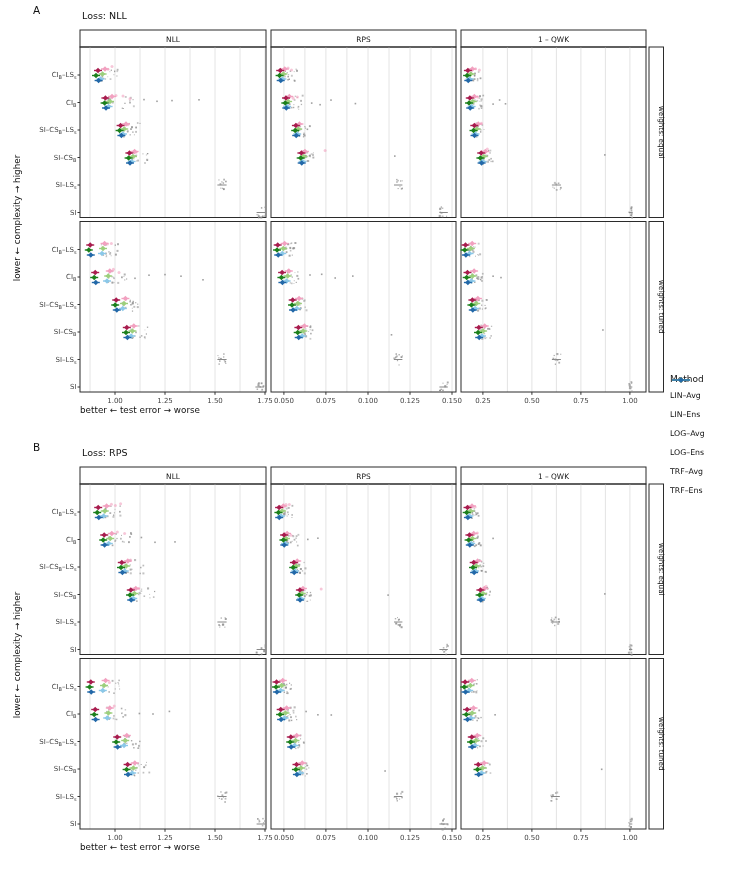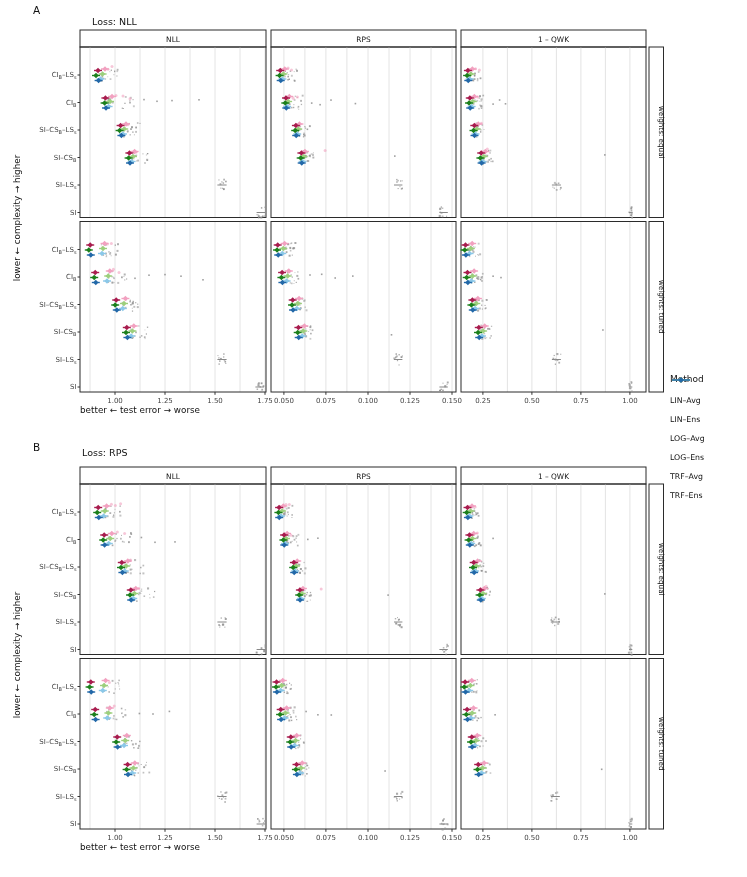--- a/index.html
+++ b/index.html
@@ -7,21 +7,21 @@
           font-family:"DejaVu Sans",sans-serif;overflow:hidden;}
   .figure svg{position:absolute;left:0;top:0;}
   .abs{position:absolute;color:#000;}
   .panel-label{font-size:10.5px;color:#111;}
   .panel-title{font-size:9.5px;color:#111;}
   .axis-title-x{font-size:8.8px;color:#111;width:566px;left:80px;}
   .axis-title-y{font-size:8.8px;color:#111;text-align:center;width:360px;
                 transform:rotate(-90deg);}
   .legend{position:absolute;left:670px;top:374px;width:76px;}
   .legend-title{font-size:9px;color:#111;margin-bottom:7px;}
-  .legend-entry{display:flex;align-items:center;height:19px;gap:4px;}
+  .legend-entry{display:flex;align-items:flex-start;height:19px;gap:4px;}
   .legend-label{font-size:7.8px;color:#111;}
 </style>
 </head>
 <body>
 
 <div class="figure">
   <svg id="chart" width="747" height="877">
       <g>
         <rect x="80" y="30" width="186" height="17" fill="#fff" stroke="#2B2B2B" stroke-width="1"></rect>
         <text x="173" y="42" font-size="7.4" fill="#111" text-anchor="middle" font-family="DejaVu Sans, sans-serif"><tspan>NLL</tspan></text>
@@ -1938,21 +1938,21 @@
         <line x1="77.5" y1="769" x2="80" y2="769" stroke="#333" stroke-width="1"></line>
         <text x="76.5" y="771.4" font-size="7" fill="#444" text-anchor="end" font-family="DejaVu Sans, sans-serif"><tspan>SI–CS</tspan><tspan font-size="5.0" dy="1.8">B</tspan></text>
         <line x1="77.5" y1="796.5" x2="80" y2="796.5" stroke="#333" stroke-width="1"></line>
         <text x="76.5" y="798.9" font-size="7" fill="#444" text-anchor="end" font-family="DejaVu Sans, sans-serif"><tspan>SI–LS</tspan><tspan font-size="5.0" dy="1.8">s</tspan></text>
         <line x1="77.5" y1="824" x2="80" y2="824" stroke="#333" stroke-width="1"></line>
         <text x="76.5" y="826.4" font-size="7" fill="#444" text-anchor="end" font-family="DejaVu Sans, sans-serif"><tspan>SI</tspan></text>
       </g>
     </svg>
 
   <div class="abs panel-label" style="left:33px;top:4px;">A</div>
-  <div class="abs panel-title" style="left:82px;top:16px;margin-left:10px;">Loss: NLL</div>
+  <div class="abs panel-title" style="left:82px;top:10px;">Loss: NLL</div>
   <div class="abs panel-label" style="left:33px;top:441px;">B</div>
   <div class="abs panel-title" style="left:82px;top:447px;">Loss: RPS</div>
 
   <div class="abs axis-title-x" style="top:405px;">better ← test error → worse</div>
   <div class="abs axis-title-x" style="top:842px;">better ← test error → worse</div>
   <div class="abs axis-title-y" style="left:-163px;top:213px;">lower ← complexity → higher</div>
   <div class="abs axis-title-y" style="left:-163px;top:650px;">lower ← complexity → higher</div>
 
   <div class="legend">
     <div class="legend-title">Method</div>

